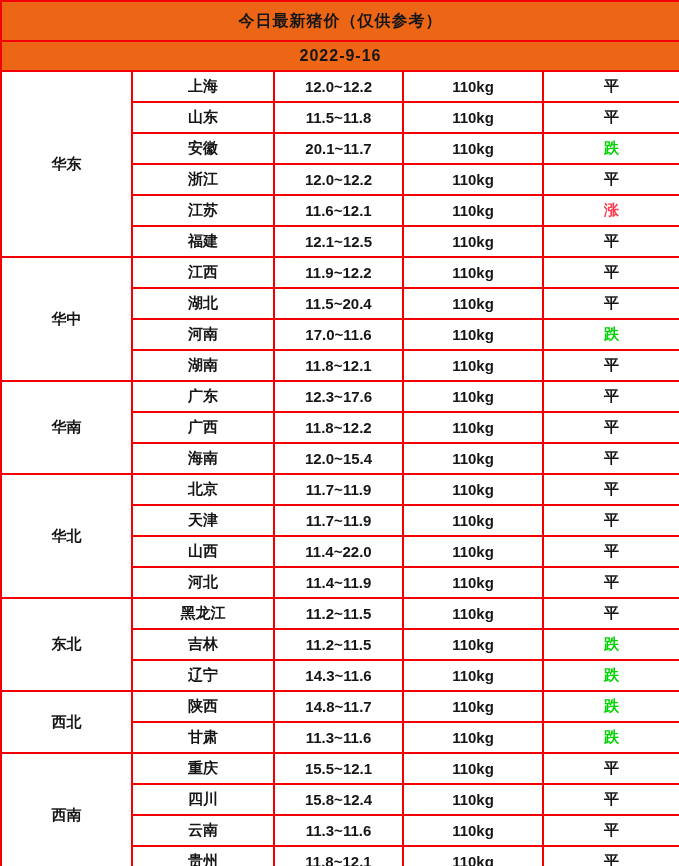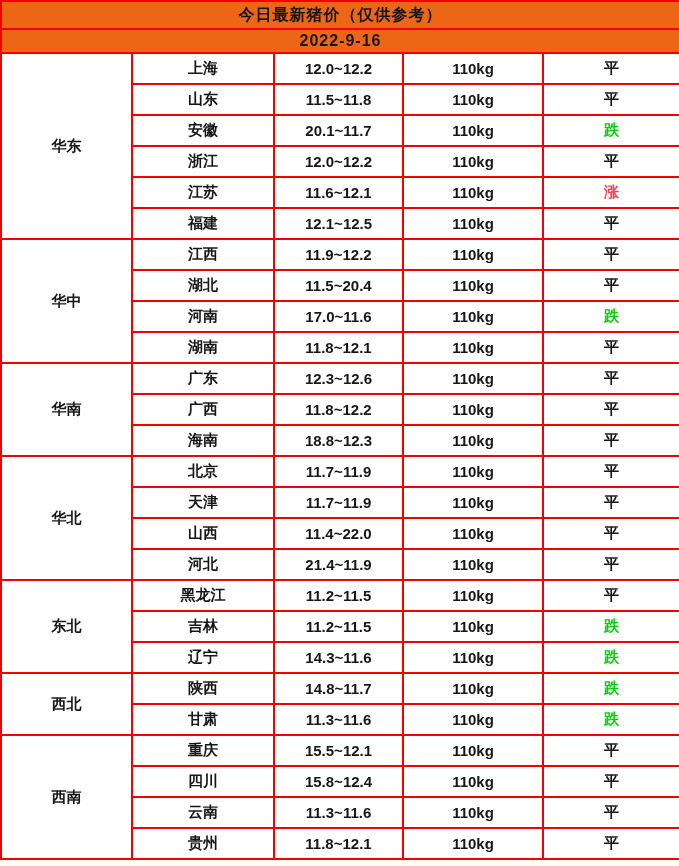--- a/index.html
+++ b/index.html
@@ -32,22 +32,22 @@
     color:var(--text);
     font-size:15px;
     overflow:hidden;
     white-space:nowrap;
   }
   .price-table thead th{
     background:var(--header-bg);
     font-size:16px;
     letter-spacing:1px;
   }
-  .row-title{height:28px;margin-left:28px;}
-  .row-date{height:24px;}
+  .row-title{height:40px;margin-left:28px;}
+  .row-date{height:30px;}
   .price-table tbody tr{height:31px;}
   td.trend-up{color:var(--up);}
   td.trend-down{color:var(--down);}
   col.c-region{width:131px;}
   col.c-province{width:142px;}
   col.c-price{width:129px;}
   col.c-weight{width:140px;}
   col.c-trend{width:137px;}
 </style>
 </head>
@@ -131,33 +131,33 @@
     <tr>
       <td>湖南</td>
       <td>11.8~12.1</td>
       <td>110kg</td>
       <td class="trend-flat">平</td>
     </tr>
 
     <tr>
       <td rowspan="3">华南</td>
       <td>广东</td>
-      <td>12.3~12.6</td>
+      <td>12.3~17.6</td>
       <td>110kg</td>
       <td class="trend-flat">平</td>
     </tr>
     <tr>
       <td>广西</td>
       <td>11.8~12.2</td>
       <td>110kg</td>
       <td class="trend-flat">平</td>
     </tr>
     <tr>
       <td>海南</td>
-      <td>18.8~12.3</td>
+      <td>12.0~15.4</td>
       <td>110kg</td>
       <td class="trend-flat">平</td>
     </tr>
 
     <tr>
       <td rowspan="4">华北</td>
       <td>北京</td>
       <td>11.7~11.9</td>
       <td>110kg</td>
       <td class="trend-flat">平</td>
@@ -169,21 +169,21 @@
       <td class="trend-flat">平</td>
     </tr>
     <tr>
       <td>山西</td>
       <td>11.4~22.0</td>
       <td>110kg</td>
       <td class="trend-flat">平</td>
     </tr>
     <tr>
       <td>河北</td>
-      <td>21.4~11.9</td>
+      <td>11.4~11.9</td>
       <td>110kg</td>
       <td class="trend-flat">平</td>
     </tr>
 
     <tr>
       <td rowspan="3">东北</td>
       <td>黑龙江</td>
       <td>11.2~11.5</td>
       <td>110kg</td>
       <td class="trend-flat">平</td>

